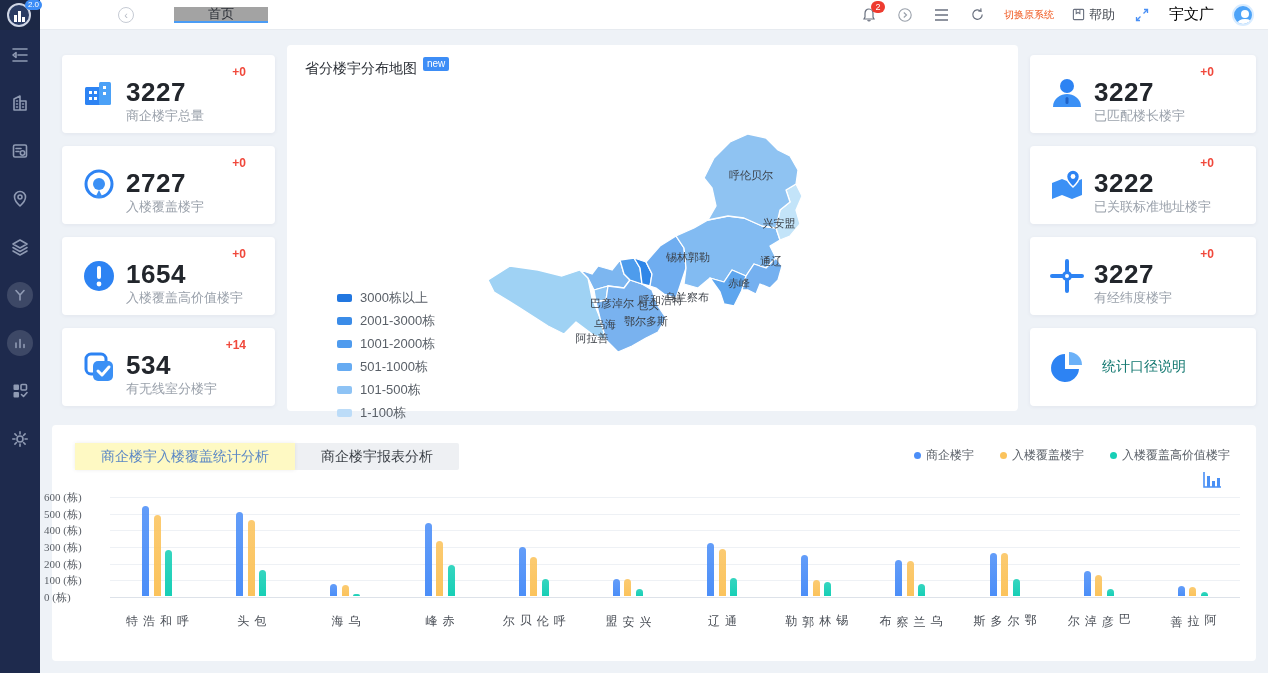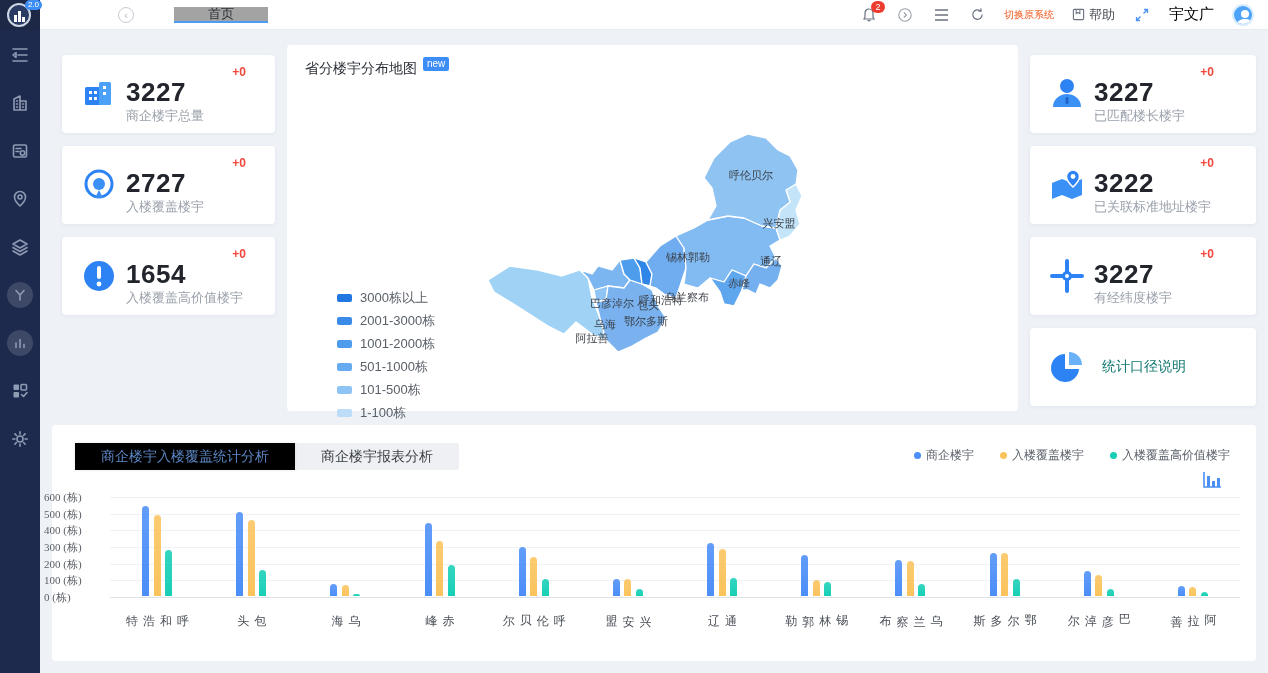--- a/index.html
+++ b/index.html
@@ -62,21 +62,21 @@
   .map-legend { position:absolute; left:50px; top:244px; display:flex; flex-direction:column; gap:5px; }
   .legend-row { display:flex; align-items:center; gap:8px; cursor:pointer; }
   .legend-swatch { width:15px; height:8px; border-radius:2px; }
   .legend-row span { font-size:13px; color:#5a6068; }
 
   
   .chart-panel { position:absolute; left:12px; top:395px; width:1204px; height:236px; background:#fff; border-radius:4px; }
   .tabs { position:absolute; left:23px; top:18px; display:flex; background:#eef0f3; border-radius:2px; }
   .tab { height:27px; line-height:27px; padding:0 26px; font-size:14px; color:#3a3f46; cursor:pointer;
     font-family:"Liberation Serif","DejaVu Serif",serif; }
-  .tab.active { background:#000000; color:#5b87c5; box-shadow:0 0 4px rgba(0,0,0,.08); }
+  .tab.active { background:#fef9c3; color:#5b87c5; box-shadow:0 0 4px rgba(0,0,0,.08); }
   .chart-legend { position:absolute; right:26px; top:22px; display:flex; gap:26px; }
   .cl-item { display:flex; align-items:center; gap:5px; font-size:12px; color:#5a6068; cursor:pointer; }
   .legend-dot { width:7px; height:7px; border-radius:50%; }
   .toolbox { position:absolute; right:34px; top:46px; width:20px; height:18px; cursor:pointer; }
 
   .chart-plot { position:absolute; left:58px; top:72px; width:1130px; height:100px; }
   .gridline { position:absolute; left:0; width:1130px; height:1px; background:#eef1f5; }
   .gridline.zero { background:#dde2e9; }
   .ytick { position:absolute; right:1136px; width:60px; text-align:left; font-size:11px; color:#5a5f66;
     font-family:"Liberation Serif","DejaVu Serif",serif; white-space:nowrap; }
@@ -227,20 +227,30 @@
   </div>
   <div class="card" style="left:22px; top:207px;">
     <svg class="cicon" viewBox="0 0 38 38">
         <circle cx="19" cy="19" r="15" fill="#2d83f3"></circle>
         <rect x="17" y="9" width="4" height="13" rx="2" fill="#fff"></rect>
         <circle cx="19" cy="27" r="2.4" fill="#fff"></circle>
       </svg>
     <div class="delta">+0</div>
     <div class="value">1654</div>
     <div class="vlabel">入楼覆盖高价值楼宇</div>
+  </div>
+  <div class="card" style="left:22px; top:298px;">
+    <svg class="cicon" viewBox="0 0 38 38">
+        <rect x="6" y="6" width="20" height="20" rx="5" fill="none" stroke="#2d83f3" stroke-width="3"></rect>
+        <rect x="13" y="13" width="20" height="20" rx="5" fill="#3b90f5"></rect>
+        <path d="M18 23 L22 27 L29 19" fill="none" stroke="#fff" stroke-width="3" stroke-linecap="round" stroke-linejoin="round"></path>
+      </svg>
+    <div class="delta">+14</div>
+    <div class="value">534</div>
+    <div class="vlabel">有无线室分楼宇</div>
   </div>
 
   <div class="card" style="left:990px; top:25px; width:226px;">
     <svg class="cicon" viewBox="0 0 38 38">
         <circle cx="19" cy="11" r="7" fill="#2d83f3"></circle>
         <path d="M5 32 c0 -9 8 -13 14 -13 s14 4 14 13 Z" fill="#3b90f5"></path>
         <rect x="17.5" y="22" width="3" height="7" rx="1.5" fill="#1e62c8"></rect>
       </svg>
     <div class="delta">+0</div>
     <div class="value">3227</div>

